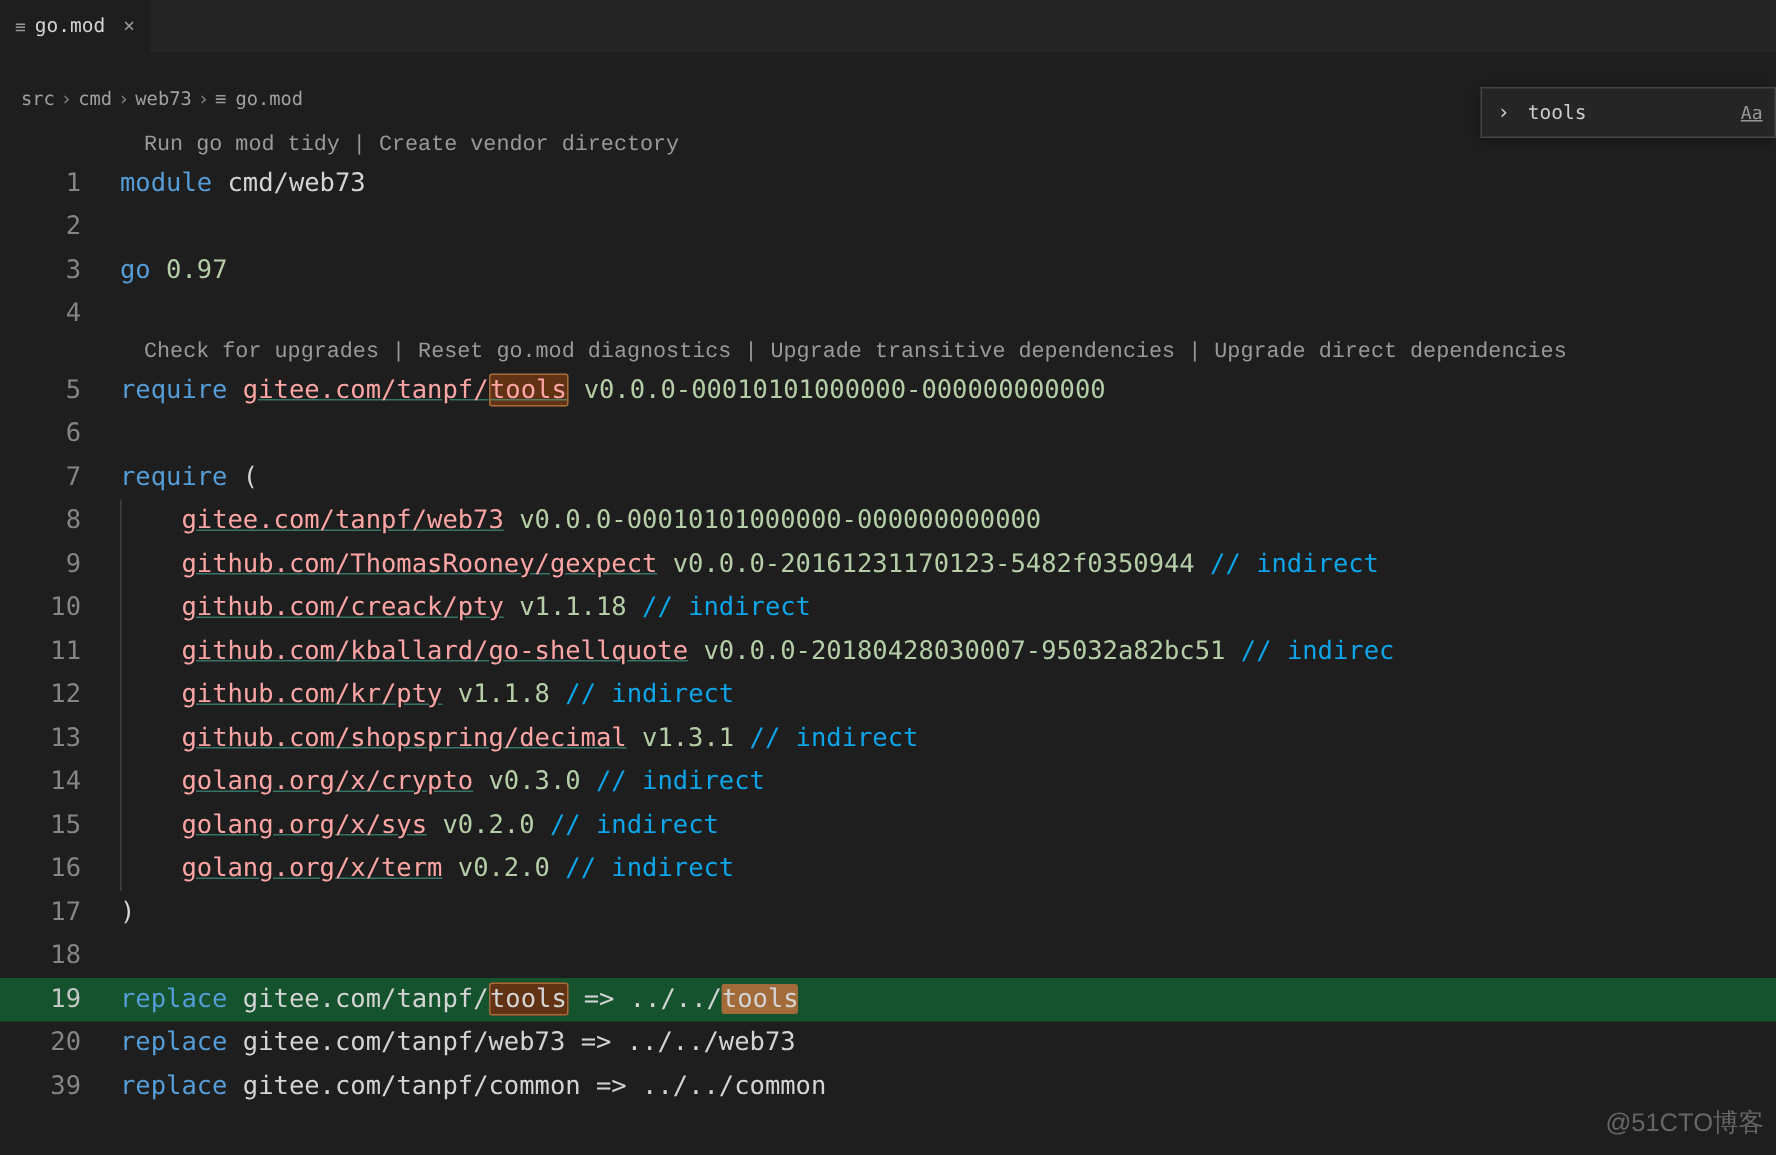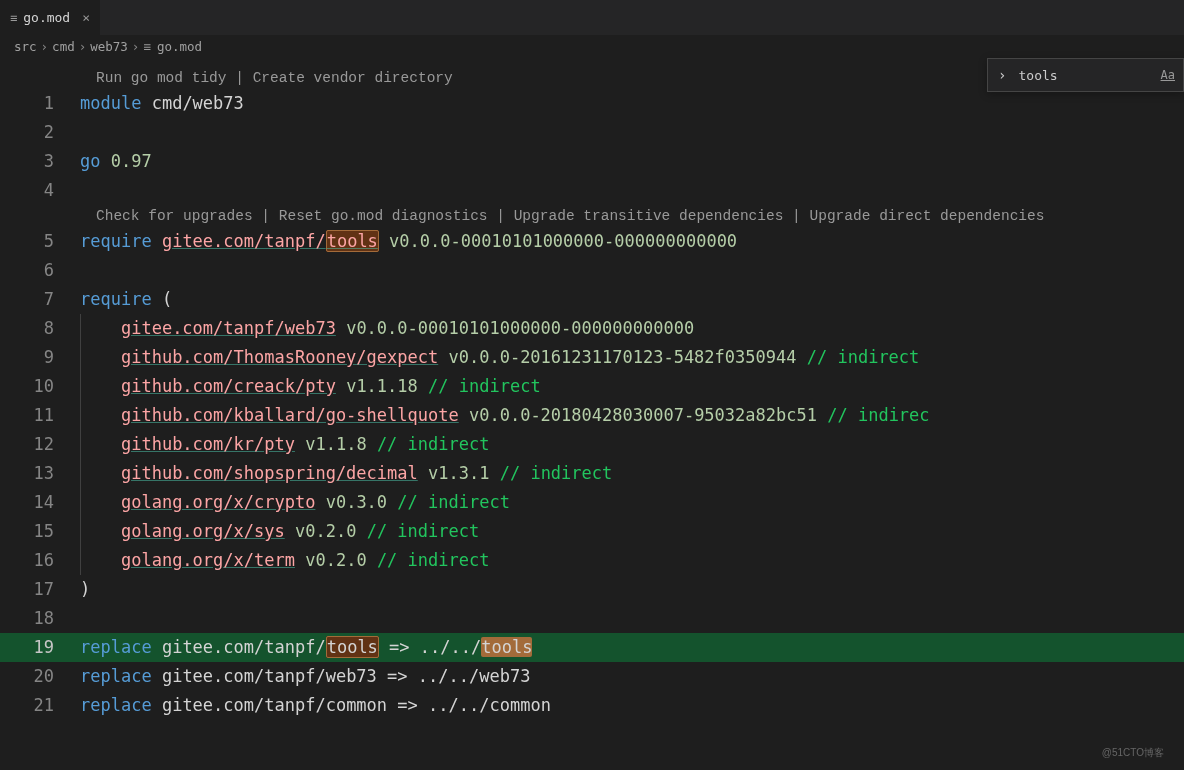--- a/index.html
+++ b/index.html
@@ -30,20 +30,21 @@
 .tab-icon { color: #999; font-size: 12px; }
 .tab-close { color: #999; cursor: pointer; margin-left: 6px; }
 .breadcrumb {
   display: flex;
   align-items: center;
   padding: 4px 14px;
   font-size: 12.5px;
   color: #a0a0a0;
   gap: 4px;
   height: 22px;
+  margin-top: 19px;
 }
 .bc-sep { color: #888; }
 .bc-icon { color: #999; margin-right: 2px; }
 .find-widget {
   position: absolute;
   top: 58px;
   right: 0;
   background: #252526;
   border: 1px solid #454545;
   display: flex;
@@ -84,21 +85,21 @@
   padding-right: 26px;
   flex-shrink: 0;
   user-select: none;
 }
 .line.current { background: #14532d; }
 .line.current .gutter { color: #c6c6c6; }
 .code { white-space: pre; }
 .kw { color: #569cd6; }
 .pkg { color: #fca5a5; text-decoration: underline; text-decoration-color: rgba(78,201,176,0.5); }
 .ver { color: #b5cea8; }
-.comment { color: #22c55e; }
+.comment { color: #0ea5e9; }
 .plain { color: #d4d4d4; }
 .hl {
   background: #613214;
   border: 1px solid #a36b3a;
   border-radius: 2px;
   padding: 0 0;
 }
 .hl-cur {
   background: #a36b3a;
   border-radius: 2px;
@@ -107,23 +108,23 @@
   border-left: 1px solid #404040;
   display: inline-block;
   width: 0;
   height: 29px;
   vertical-align: top;
   margin-right: -1px;
 }
 .watermark {
   position: absolute;
   bottom: 10px;
-  right: 20px;
+  right: 8px;
   color: #666;
-  font-size: 10px;
+  font-size: 17px;
   font-family: sans-serif;
 }
 </style>
 </head>
 <body>
 
 <div class="tab-bar">
   <div class="tab">
     <span class="tab-icon">≡</span>
     <span>go.mod</span>
@@ -228,18 +229,18 @@
     </div>
   <div class="line current">
       <div class="gutter">19</div>
       <div class="code"><span class="kw">replace</span> <span class="plain"><span>gitee.com/tanpf/</span></span><span class="hl">tools</span> <span class="plain">=&gt;</span> <span class="plain">../../</span><span class="hl-cur">tools</span></div>
     </div>
   <div class="line">
       <div class="gutter">20</div>
       <div class="code"><span class="kw">replace</span> <span class="plain">gitee.com/tanpf/web73</span> <span class="plain">=&gt;</span> <span class="plain">../../web73</span></div>
     </div>
   <div class="line">
-      <div class="gutter">21</div>
+      <div class="gutter">39</div>
       <div class="code"><span class="kw">replace</span> <span class="plain">gitee.com/tanpf/common</span> <span class="plain">=&gt;</span> <span class="plain">../../common</span></div>
     </div>
 </div>
 
 <div class="watermark">@51CTO博客</div>
 
 </body></html>

